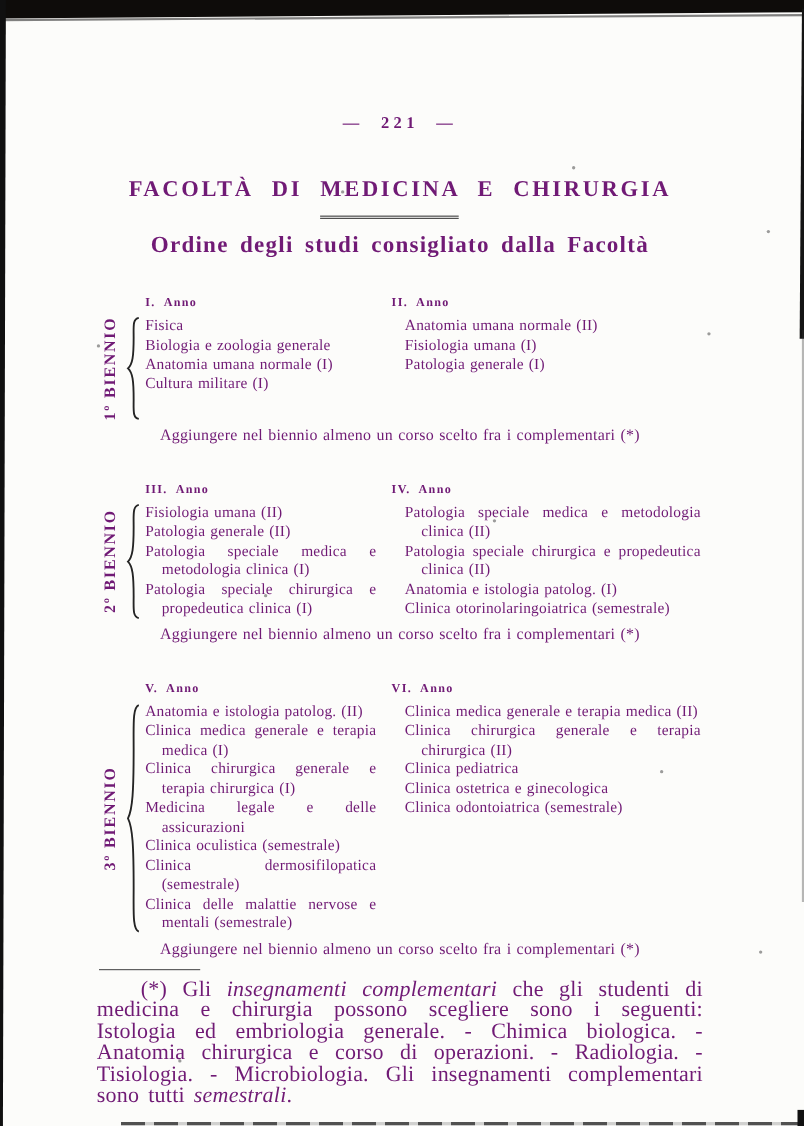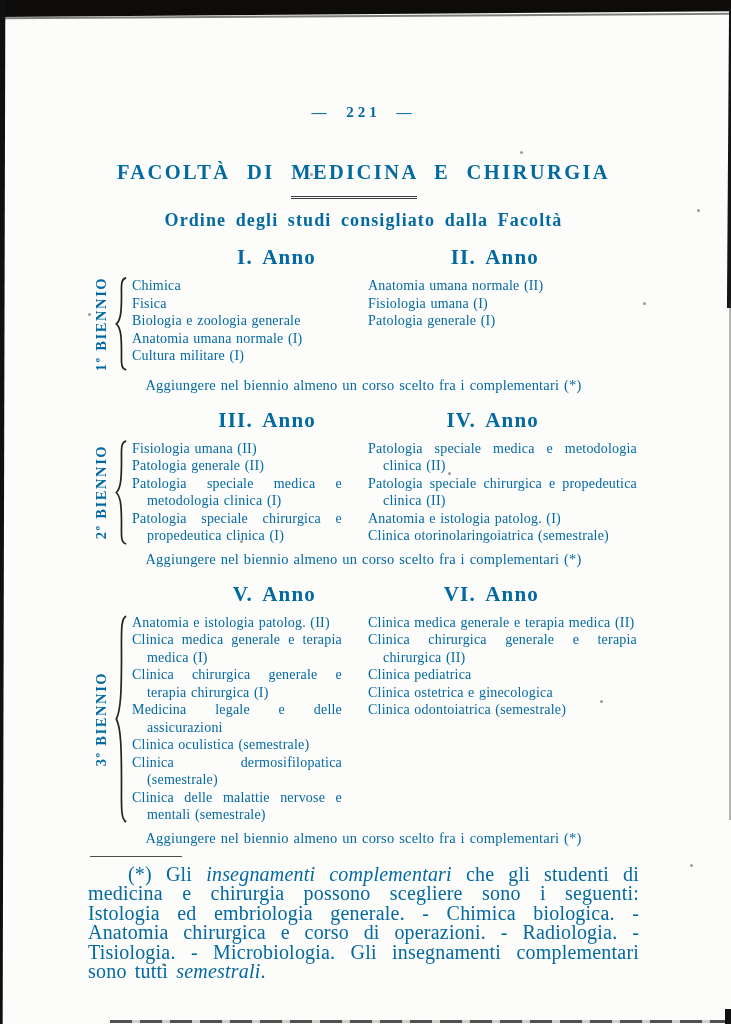--- a/index.html
+++ b/index.html
@@ -3,42 +3,42 @@
 <meta charset="utf-8">
 <style>
   html,body{margin:0;padding:0;background:#444;}
   .scan{
     position:relative;
     width:731px;height:1024px;
     margin:0 auto;
     background:#fcfcfa;
     overflow:hidden;
     font-family:"Liberation Serif","DejaVu Serif",serif;
-    color:#0369a1;
+    color:#701a75;
   }
   
   .edge-top{position:absolute;top:-10px;left:-10px;width:760px;height:24px;background:#0e0c0a;transform:rotate(-0.45deg);}
   .edge-top-line{position:absolute;top:15px;left:0;width:740px;height:2px;background:#1a1a1a;opacity:.55;transform:rotate(-0.35deg);}
   .edge-left{position:absolute;top:0;bottom:0;left:-2px;width:6px;background:#101010;transform:rotate(0.15deg);}
   .edge-right{position:absolute;top:8px;right:-2px;width:5px;height:300px;background:#141414;transform:rotate(0.4deg);}
   .edge-right-faint{position:absolute;top:300px;right:0;width:2px;height:520px;background:#333;opacity:.35;}
   .edge-bottom{position:absolute;bottom:1px;left:110px;right:2px;height:3px;opacity:.8;
     background:repeating-linear-gradient(90deg,#262626 0 22px,rgba(38,38,38,.25) 22px 30px);}
   .corner-br{position:absolute;bottom:0;right:0;width:6px;height:15px;background:#111;}
   .speck{position:absolute;width:3px;height:3px;border-radius:50%;background:#4a4a4a;opacity:.55;}
 
   .content{position:absolute;top:0;left:0;right:0;padding:0 92px 0 88px;}
 
   .page-number{margin-top:104px;text-align:center;font-weight:bold;font-size:15px;letter-spacing:4px;word-spacing:8px;}
   .title{margin:40px 0 0;text-align:center;font-size:20.5px;font-weight:bold;letter-spacing:2.4px;word-spacing:9px;white-space:nowrap;}
   .title .underlined{border-bottom:3px double #3c3c3c;padding-bottom:13px;}
-  .subtitle{margin:26px 0 0;text-align:center;font-size:18px;font-weight:bold;letter-spacing:1.1px;word-spacing:4px;white-space:nowrap;}
+  .subtitle{margin:26px 0 0;text-align:center;font-size:21px;font-weight:bold;letter-spacing:1.1px;word-spacing:4px;white-space:nowrap;}
 
   .biennio{display:grid;grid-template-columns:26px 18px 224px 283px;margin-top:14px;}
-  .anno-header{font-weight:bold;font-size:21px;text-align:right;padding-bottom:7px;letter-spacing:1.2px;word-spacing:4px;}
+  .anno-header{font-weight:bold;font-size:11px;text-align:left;padding-bottom:7px;letter-spacing:1.2px;word-spacing:4px;margin-top:20px;}
   .anno-header.hL{grid-column:3;grid-row:1;padding-right:40px;}
   .anno-header.hR{grid-column:4;grid-row:1;padding-right:100px;}
   .vlabel-cell{grid-column:1;grid-row:2;position:relative;}
   .vlabel{position:absolute;top:50%;left:50%;transform:translate(-50%,-50%) rotate(-90deg);
     white-space:nowrap;font-size:14.5px;font-weight:bold;letter-spacing:1.6px;}
   .brace-cell{grid-column:2;grid-row:2;}
   .brace-cell svg{display:block;width:15px;height:100%;}
   .course-list{list-style:none;margin:0;padding:0;font-size:14px;line-height:17.5px;}
   .course-list.cl-left{grid-column:3;grid-row:2;padding-right:14px;}
   .course-list.cl-right{grid-column:4;grid-row:2;padding-left:12px;padding-right:2px;}
@@ -87,21 +87,20 @@
       <div class="anno-header hR">II. Anno</div>
       <div class="vlabel-cell">
         <span class="vlabel">1º BIENNIO</span>
       </div>
       <div class="brace-cell">
         <svg viewBox="0 0 16 100" preserveAspectRatio="none" aria-hidden="true">
           <path d="M13,1 C7,2 8,9 8,20 C8,38 7,46 2.5,50 C7,54 8,62 8,80 C8,91 7,98 13,99" fill="none" stroke="#242424" stroke-width="1.7" vector-effect="non-scaling-stroke"></path>
         </svg>
       </div>
       <ul class="course-list cl-left">
-        <li>Chimica</li>
         <li>Fisica</li>
         <li>Biologia e zoologia generale</li>
         <li>Anatomia umana normale (I)</li>
         <li>Cultura militare (I)</li>
       </ul>
       <ul class="course-list cl-right">
         <li>Anatomia umana normale (II)</li>
         <li>Fisiologia umana (I)</li>
         <li>Patologia generale (I)</li>
       </ul>

